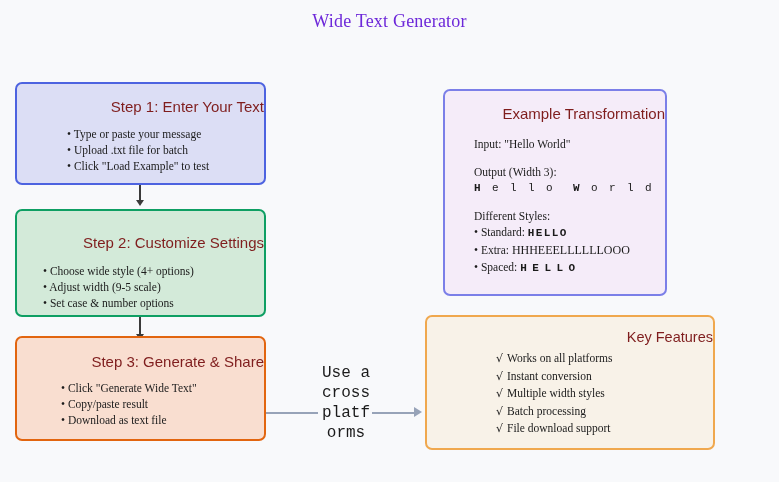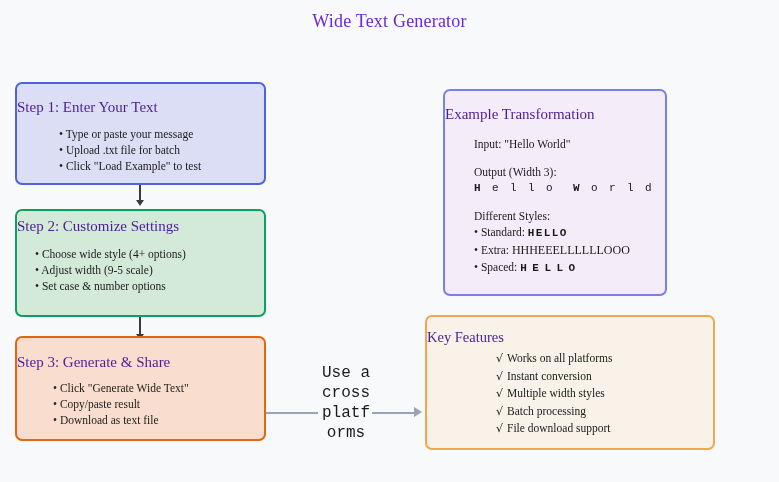--- a/index.html
+++ b/index.html
@@ -39,29 +39,29 @@
 
   
   .box {
     position: absolute;
     box-sizing: border-box;
     border-radius: 7px;
     border-width: 2px;
     border-style: solid;
   }
   .box-title {
-    text-align: left;
+    text-align: right;
     font-size: 15px;
     line-height: 20px;
-    font-family: Liberation Serif, serif;
-    color: #4c1d95;
+    font-family: Liberation Sans, sans-serif;
+    color: #7f1d1d;
   }
   .bullets {
     list-style: none;
-    margin: 8px;
+    margin: 16px;
     padding: 0;
   }
   .bullets li {
     font-size: 11.5px;
     line-height: 16px;
     font-family: "Liberation Serif", "DejaVu Serif", serif;
     color: #1b1b1b;
     white-space: nowrap;
   }
 
@@ -79,21 +79,21 @@
 
   
   #step2 {
     left: 15px;
     top: 209px;
     width: 251px;
     height: 108px;
     background: #d3ead9;
     border-color: #0e9f63;
   }
-  #step2 .box-title { margin-top: 5px; }
+  #step2 .box-title { margin-top: 22px; }
   #step2 .bullets { margin-top: 10px; padding-left: 10px; }
 
   
   #step3 {
     left: 15px;
     top: 336px;
     width: 251px;
     height: 105px;
     background: #f9ded0;
     border-color: #e2650f;

